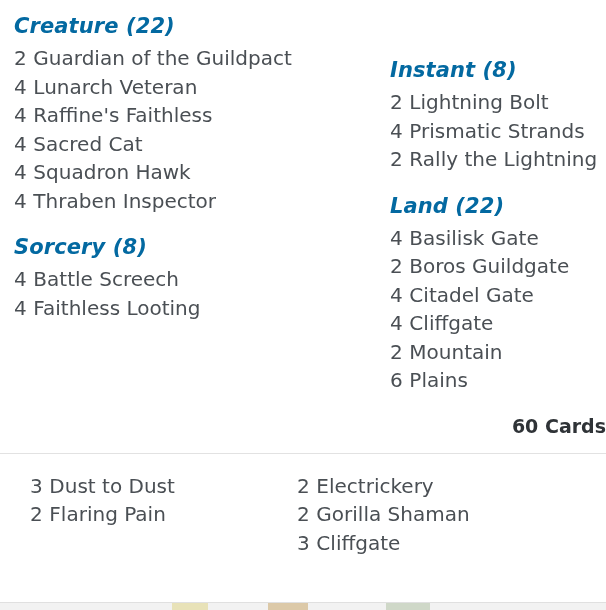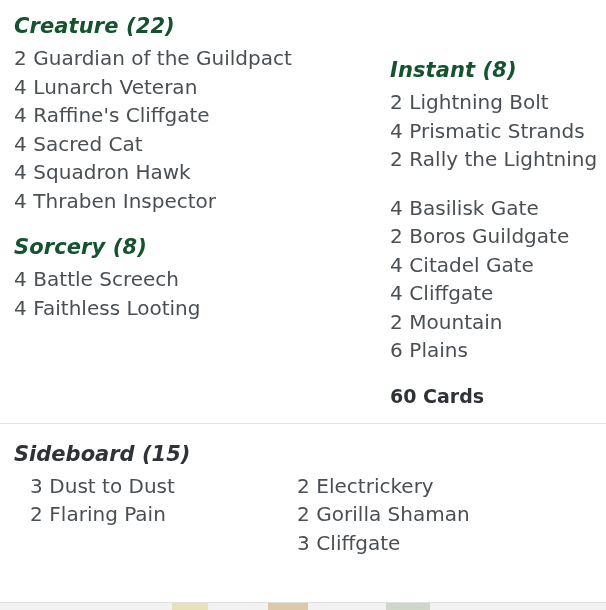--- a/index.html
+++ b/index.html
@@ -39,21 +39,21 @@
   .group {
     margin-bottom: 20px;
   }
   .group:last-child {
     margin-bottom: 0;
   }
   .group-title {
     font-style: italic;
     font-weight: bold;
     font-size: 21px;
-    color: #14532d;
+    color: #0369a1;
     margin: 0 0 6px 0;
     letter-spacing: 0.1px;
   }
   .card-line {
     font-size: 20px;
     line-height: 28.5px;
     color: #4a4f54;
     white-space: nowrap;
   }
   .card-line .qty {
@@ -62,20 +62,21 @@
     color: #4a4f54;
   }
   .card-line .cname {
     color: #4a4f54;
   }
   .total {
     font-size: 19px;
     font-weight: bold;
     color: #2f3337;
     margin-top: 6px;
+    text-align: right;
   }
   .divider {
     height: 1px;
     background: #e2e2e2;
     margin: 16px 0 0 0;
     width: 100%;
   }
   .sideboard {
     padding: 18px 0 0 14px;
   }
@@ -121,21 +122,21 @@
         <div class="card-line">
           <span class="qty">2</span>
           <span class="cname">Guardian of the Guildpact</span>
         </div>
         <div class="card-line">
           <span class="qty">4</span>
           <span class="cname">Lunarch Veteran</span>
         </div>
         <div class="card-line">
           <span class="qty">4</span>
-          <span class="cname">Raffine's Cliffgate</span>
+          <span class="cname">Raffine's Faithless</span>
         </div>
         <div class="card-line">
           <span class="qty">4</span>
           <span class="cname">Sacred Cat</span>
         </div>
         <div class="card-line">
           <span class="qty">4</span>
           <span class="cname">Squadron Hawk</span>
         </div>
         <div class="card-line">
@@ -170,20 +171,21 @@
           <span class="qty">4</span>
           <span class="cname">Prismatic Strands</span>
         </div>
         <div class="card-line">
           <span class="qty">2</span>
           <span class="cname">Rally the Lightning</span>
         </div>
       </div>
 
       <div class="group">
+        <div class="group-title">Land (22)</div>
         <div class="card-line">
           <span class="qty">4</span>
           <span class="cname">Basilisk Gate</span>
         </div>
         <div class="card-line">
           <span class="qty">2</span>
           <span class="cname">Boros Guildgate</span>
         </div>
         <div class="card-line">
           <span class="qty">4</span>
@@ -205,21 +207,20 @@
 
       <div class="total">60 Cards</div>
 
     </div>
 
   </div>
 
   <div class="divider"></div>
 
   <div class="sideboard">
-    <div class="sb-title">Sideboard (15)</div>
     <div class="sb-cols">
       <div class="sb-col">
         <div class="card-line">
           <span class="qty">3</span>
           <span class="cname">Dust to Dust</span>
         </div>
         <div class="card-line">
           <span class="qty">2</span>
           <span class="cname">Flaring Pain</span>
         </div>

